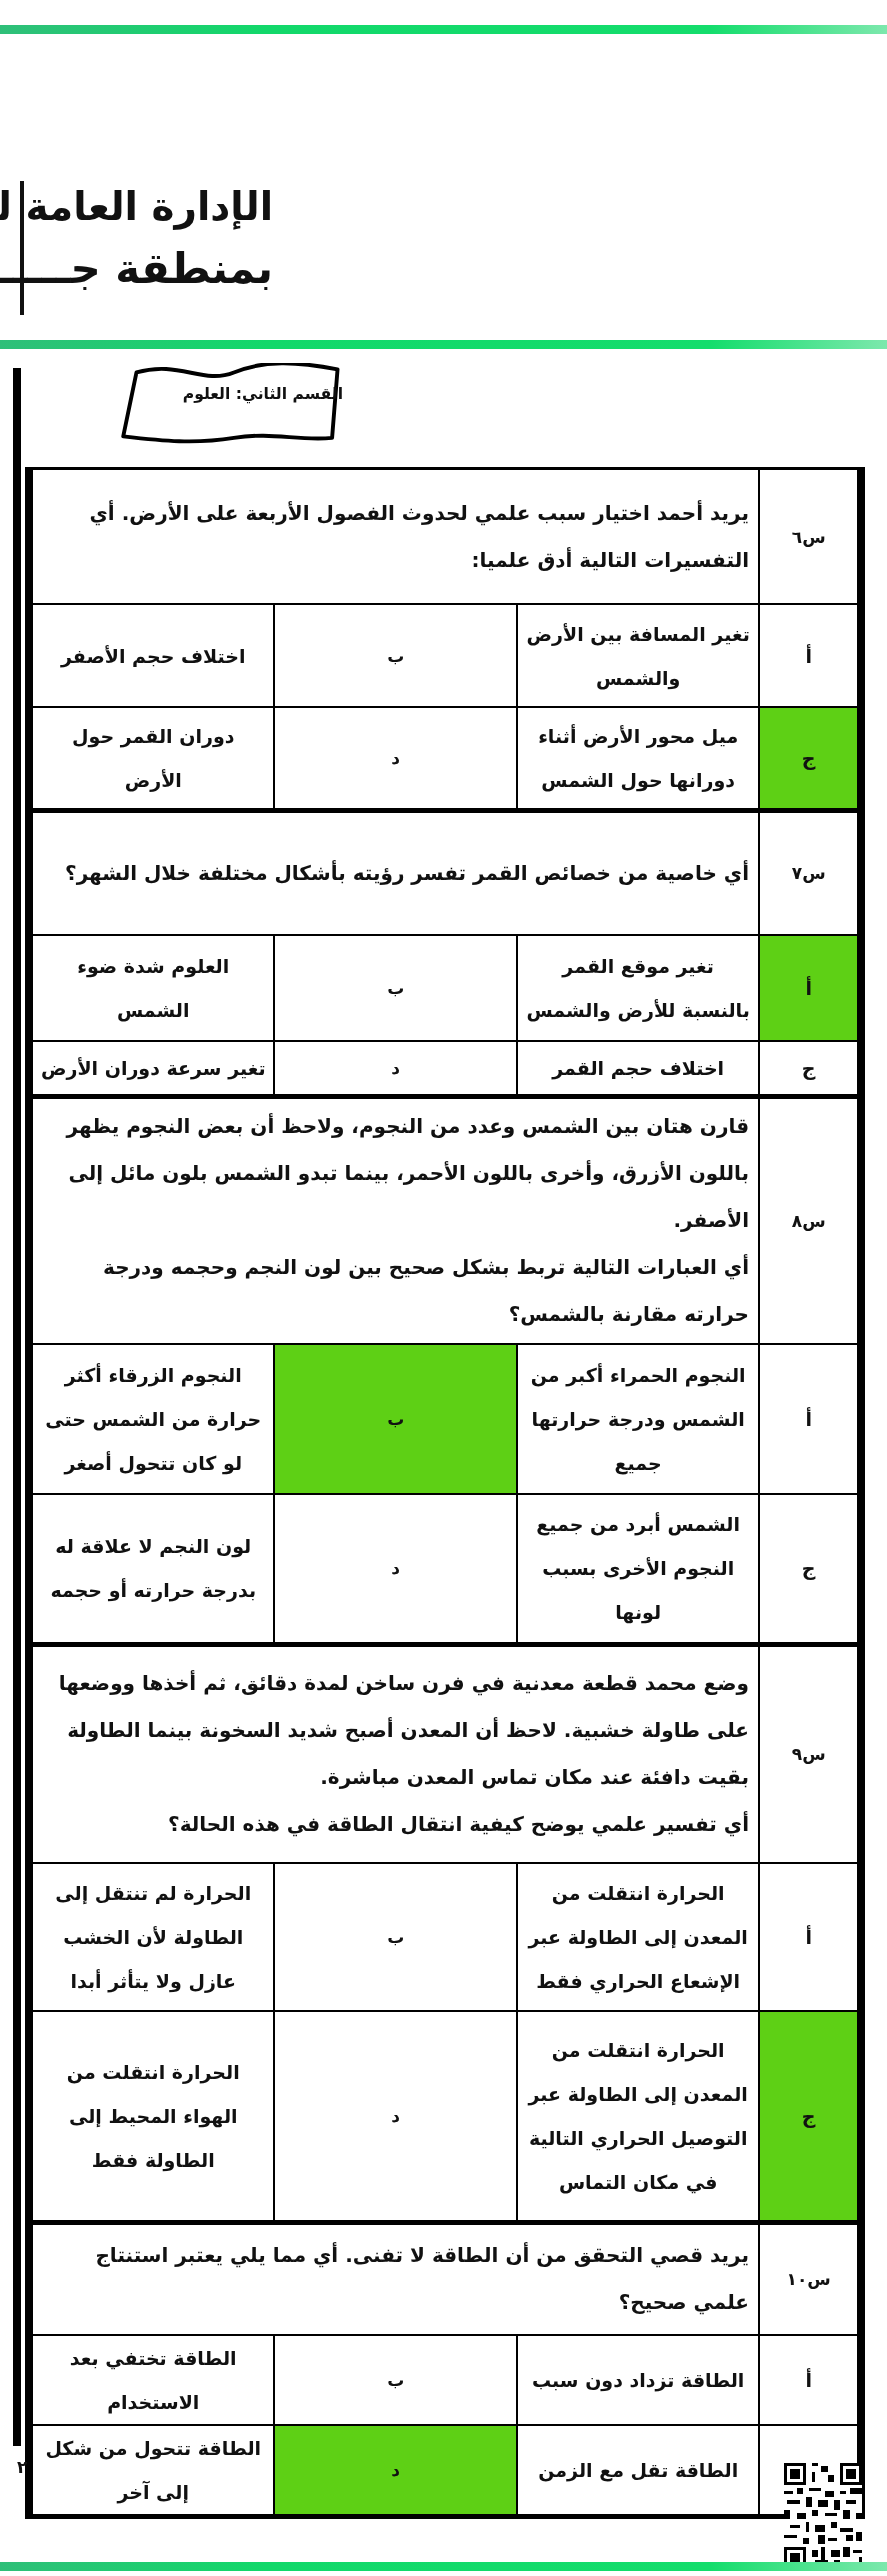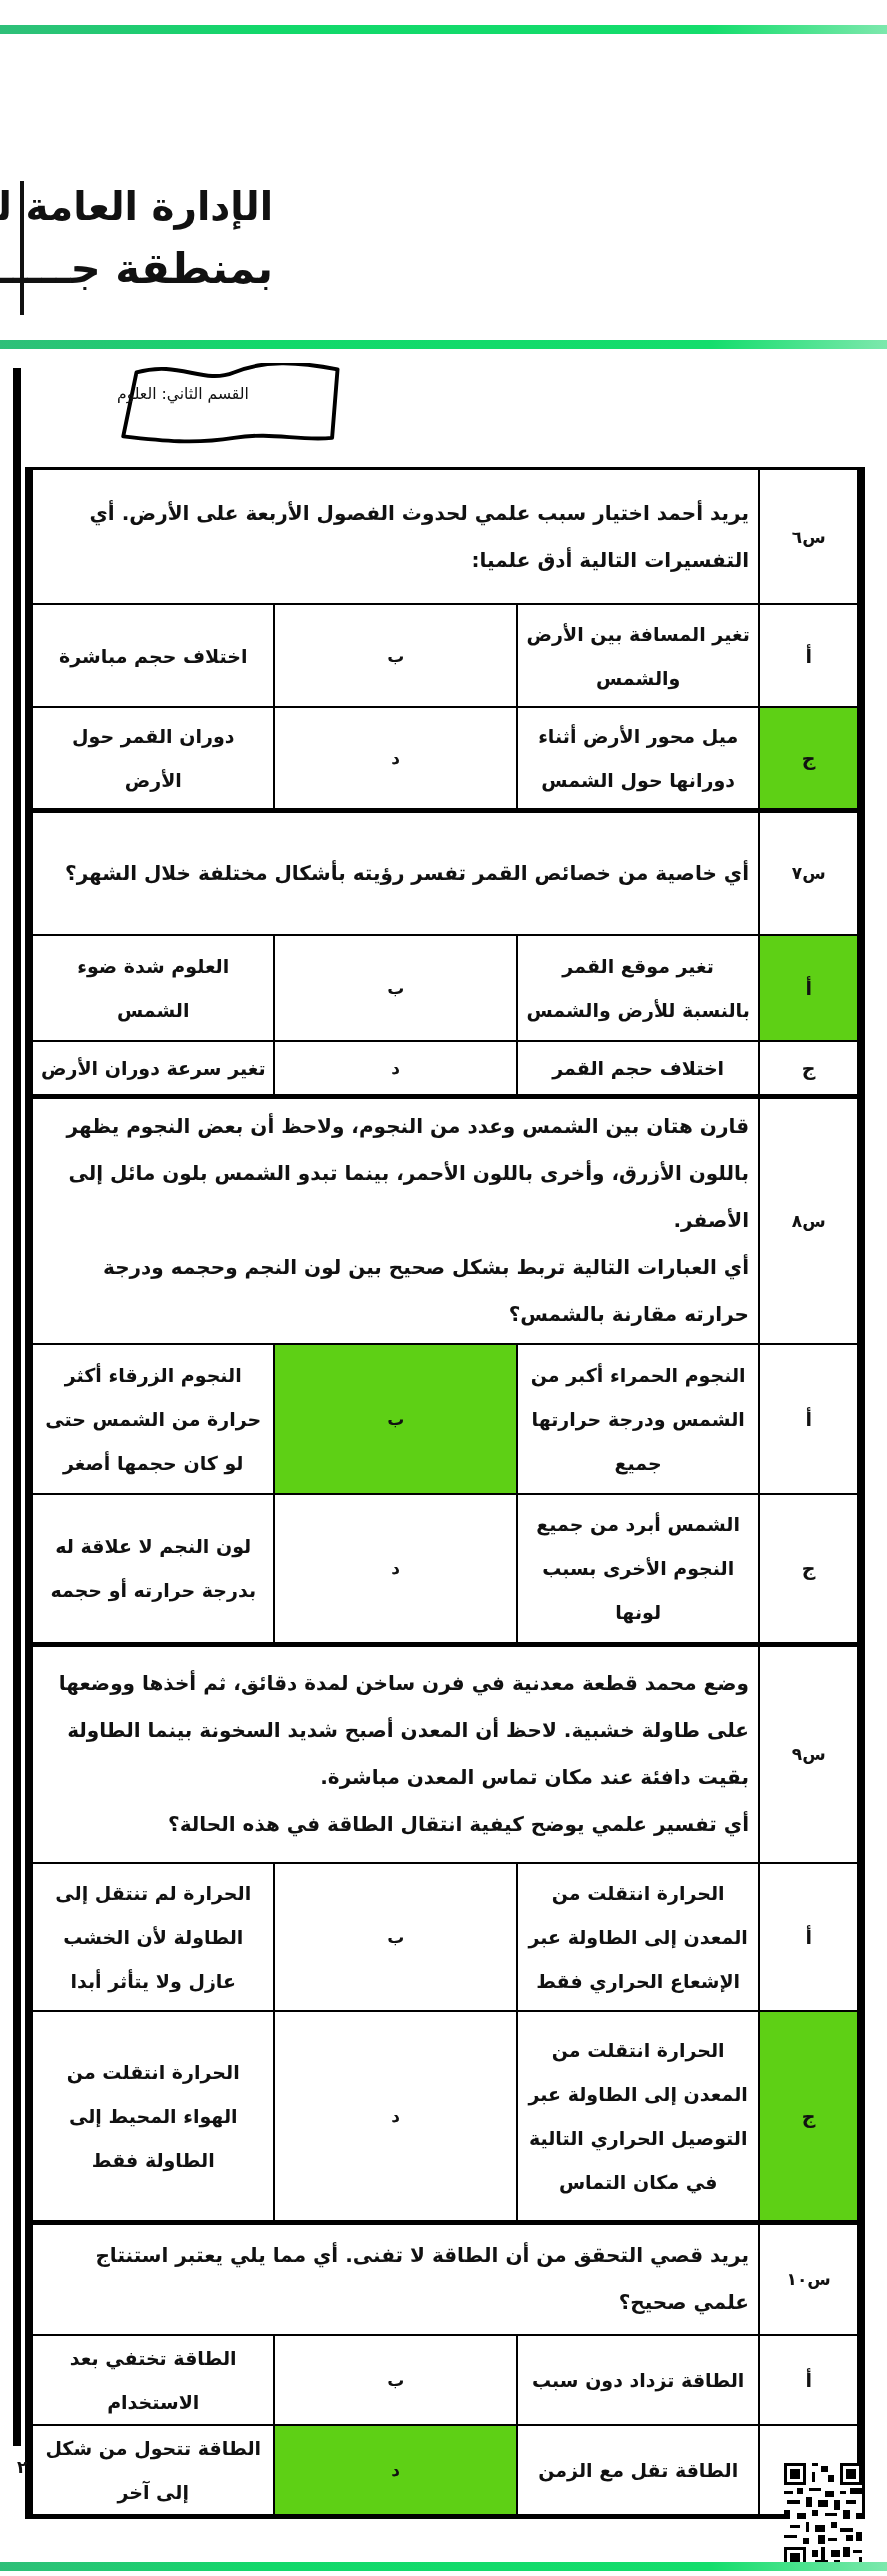--- a/index.html
+++ b/index.html
@@ -15,21 +15,21 @@
   }
   .title-block { position: absolute; left: 47px; top: 176px; width: 226px; direction: rtl; text-align: center; }
   .title-line1 { font-family: "DejaVu Sans", sans-serif; font-weight: bold; font-size: 39px; line-height: 61px; white-space: nowrap; letter-spacing: -0.8px; }
   .title-line2 { font-family: "DejaVu Sans", sans-serif; font-weight: bold; font-size: 42px; line-height: 64px; white-space: nowrap; }
   .title-bar { position: absolute; left: 20px; top: 181px; width: 3.9px; height: 134px; background: #111; }
 
   .left-rail { position: absolute; left: 12.5px; top: 368px; width: 8.6px; height: 2078px; background: #000; }
 
   .section-box { position: absolute; left: 117px; top: 363px; width: 226px; height: 82px; }
   .section-box svg { position: absolute; left: 0; top: 0; }
-  .section-label { position: absolute; left: 0; top: 22px; width: 226px; text-align: left; direction: rtl; font-weight: normal; font-size: 15.6px; }
+  .section-label { position: absolute; left: 0; top: 22px; width: 226px; text-align: right; direction: rtl; font-weight: bold; font-size: 15.6px; }
 
   .exam { position: absolute; left: 25px; top: 467px; width: 840px; border: 3.9px solid #000; border-left-width: 6.2px; border-right-width: 6.2px; box-sizing: border-box; }
   table.q { width: 100%; border-collapse: collapse; direction: rtl; table-layout: fixed; }
   table.q td { border: 2.3px solid #000; padding: 0 7.8px; vertical-align: middle; }
   table.q tr.qrow td { border-top-width: 5.5px; }
   table.q tr.qrow:first-child td { border-top-width: 0; }
   .num-cell { width: 81px; text-align: center; font-size: 17px; font-weight: bold; }
   .q-text { text-align: right; font-size: 20px; font-weight: bold; line-height: 47px; padding-right: 9.4px !important; }
   .opt-letter { width: 81px; text-align: center; font-size: 19px; font-weight: bold; }
   .opt-letter2 { width: 48px; text-align: center; font-size: 17px; font-weight: bold; }
@@ -66,21 +66,21 @@
 
     <tbody>
         <tr class="qrow" style="height:134px;">
       <td class="num-cell">س٦</td>
       <td class="q-text" colspan="3">يريد أحمد اختيار سبب علمي لحدوث الفصول الأربعة على الأرض. أي التفسيرات التالية أدق علميا:</td>
     </tr>
     <tr style="height:103px;">
       <td class="opt-letter">أ</td>
       <td class="opt-text opt-text-a">تغير المسافة بين الأرض والشمس</td>
       <td class="opt-letter2">ب</td>
-      <td class="opt-text">اختلاف حجم مباشرة</td>
+      <td class="opt-text">اختلاف حجم الأصفر</td>
     </tr>
     <tr style="height:103px;">
       <td class="opt-letter correct">ج</td>
       <td class="opt-text opt-text-a">ميل محور الأرض أثناء دورانها حول الشمس</td>
       <td class="opt-letter2">د</td>
       <td class="opt-text">دوران القمر حول الأرض</td>
     </tr>
 
     <tr class="qrow" style="height:125px;">
       <td class="num-cell">س٧</td>
@@ -103,21 +103,21 @@
       <td class="num-cell">س٨</td>
       <td class="q-text" colspan="3">
         <div>قارن هتان بين الشمس وعدد من النجوم، ولاحظ أن بعض النجوم يظهر باللون الأزرق، وأخرى باللون الأحمر، بينما تبدو الشمس بلون مائل إلى الأصفر.</div>
         <div>أي العبارات التالية تربط بشكل صحيح بين لون النجم وحجمه ودرجة حرارته مقارنة بالشمس؟</div>
       </td>
     </tr>
     <tr style="height:150px;">
       <td class="opt-letter">أ</td>
       <td class="opt-text opt-text-a">النجوم الحمراء أكبر من الشمس ودرجة حرارتها جميع</td>
       <td class="opt-letter2 correct">ب</td>
-      <td class="opt-text">النجوم الزرقاء أكثر حرارة من الشمس حتى لو كان حجمها أصغر</td>
+      <td class="opt-text">النجوم الزرقاء أكثر حرارة من الشمس حتى لو كان تتحول أصغر</td>
     </tr>
     <tr style="height:150px;">
       <td class="opt-letter">ج</td>
       <td class="opt-text opt-text-a">الشمس أبرد من جميع النجوم الأخرى بسبب لونها</td>
       <td class="opt-letter2">د</td>
       <td class="opt-text">لون النجم لا علاقة له بدرجة حرارته أو حجمه</td>
     </tr>
 
     <tr class="qrow" style="height:219px;">
       <td class="num-cell">س٩</td>

